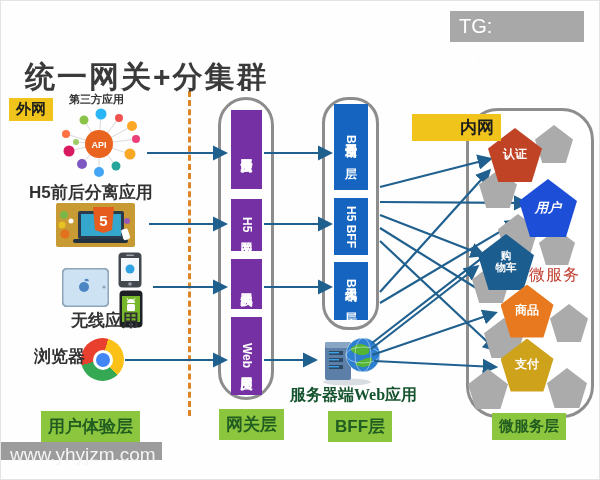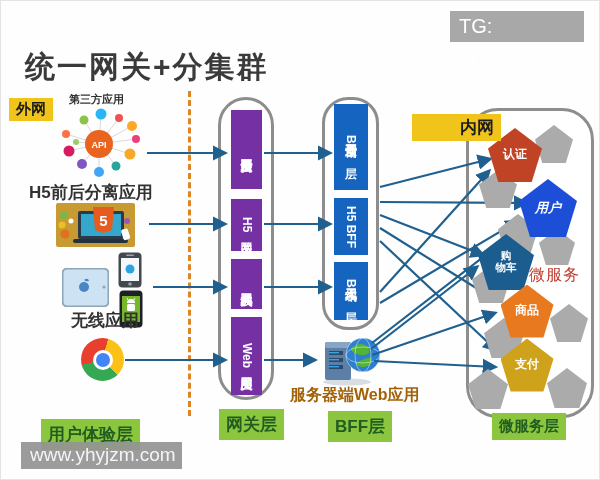--- a/index.html
+++ b/index.html
@@ -2,43 +2,43 @@
 <html><head>
 <meta charset="utf-8">
 <style>
   html,body{margin:0;padding:0;background:#ffffff;}
   .stage{
     position:relative;width:600px;height:480px;overflow:hidden;
     background:#fefefe;border:1px solid #e3e3e3;box-sizing:border-box;
     font-family:"Liberation Sans","DejaVu Sans",sans-serif;
   }
   .abs{position:absolute;}
-  .title{left:24px;top:46px;font-size:30px;font-weight:bold;color:#3a3a3a;letter-spacing:2px;z-index:5;}
+  .title{left:24px;top:56px;font-size:30px;font-weight:bold;color:#3a3a3a;letter-spacing:2px;z-index:5;}
   .tg-badge{left:449px;top:10px;width:134px;height:31px;background:#a8a8a8;color:#ffffff;
     font-size:20px;line-height:31px;padding-left:9px;box-sizing:border-box;z-index:6;}
   .zone{background:#f0c41b;color:#1c1c1c;font-weight:bold;padding:2px 7px;z-index:6;}
   .zone.ext{left:8px;top:97px;font-size:15px;}
   .zone.int{left:411px;top:113px;font-size:17px;padding-left:48px;}
   .src-label{color:#323232;font-weight:bold;z-index:5;}
   .layer-label{background:#8cc63e;color:#215c21;font-weight:bold;font-size:16px;
     padding:4px 7px;z-index:6;}
   .dash-sep{left:187px;top:90px;height:325px;width:0;border-left:3px dashed #dc8426;z-index:2;}
   .container-box{border:3px solid #8d8d8d;box-sizing:border-box;background:#ffffff;z-index:1;}
   .gw-container{left:217px;top:96px;width:56px;height:303px;border-radius:28px;}
   .bff-container{left:321px;top:96px;width:57px;height:233px;border-radius:26px;}
   .ms-container{left:465px;top:107px;width:128px;height:310px;border-radius:32px;}
   .vbox{display:flex;align-items:center;justify-content:center;
     writing-mode:vertical-rl;text-orientation:mixed;
     color:#ffffff;font-weight:bold;font-size:12px;line-height:1;z-index:4;text-align:center;}
   .gw{left:230px;width:31px;background:#7531a4;}
   .bff{left:333px;width:34px;background:#1565c0;}
   .note-red{color:#c0392b;font-weight:normal;font-size:16px;z-index:6;letter-spacing:1px;}
-  .server-label{left:289px;top:384px;font-size:16px;font-weight:bold;color:#a16207;z-index:6;}
-  .watermark{left:0px;top:441px;width:161px;height:27px;background:rgba(148,148,148,0.92);
-    color:#f4f4f4;font-size:19px;line-height:26px;padding-left:9px;box-sizing:border-box;z-index:7;margin-left:20px;}
+  .server-label{left:289px;top:384px;font-size:16px;font-weight:bold;color:#14532d;z-index:6;font-family:Liberation Serif, serif;}
+  .watermark{left:0px;top:441px;width:161px;height:18px;background:rgba(148,148,148,0.92);
+    color:#f4f4f4;font-size:19px;line-height:26px;padding-left:9px;box-sizing:border-box;z-index:7;}
   .pent{position:absolute;display:flex;align-items:center;justify-content:center;
     clip-path:polygon(50% 0%,100% 38%,81% 100%,19% 100%,0% 38%);
     color:#ffffff;font-weight:bold;z-index:4;text-align:center;white-space:pre-line;line-height:1.1;}
   svg.overlay{position:absolute;left:0;top:0;z-index:3;pointer-events:none;}
   .icon-wrap{z-index:2;}
   .chrome{left:80px;top:337px;width:43px;height:43px;border-radius:50%;
     background:conic-gradient(from 15deg,#fbc116 0 120deg,#35a853 0 240deg,#e93f2e 0 360deg);z-index:2;}
   .chrome .white{position:absolute;left:11.5px;top:11.5px;width:20px;height:20px;border-radius:50%;background:#ffffff;}
   .chrome .blue{position:absolute;left:14.5px;top:14.5px;width:14px;height:14px;border-radius:50%;background:#4285f4;}
 </style>
@@ -48,20 +48,21 @@
 <div class="stage">
 
   <div class="abs title">统一网关+分集群</div>
   <div class="abs tg-badge">TG: MYYJJPP</div>
   <div class="abs zone ext">外网</div>
   <div class="abs zone int">内网</div>
 
   <div class="abs src-label" style="left:68px;top:91px;font-size:11px;">第三方应用</div>
   <div class="abs src-label" style="left:28px;top:180px;font-size:17px;">H5前后分离应用</div>
   <div class="abs src-label" style="left:54px;top:308px;font-size:17px;margin-left:16px;">无线应用</div>
+  <div class="abs src-label" style="left:33px;top:344px;font-size:17px;">浏览器</div>
 
   <svg class="abs icon-wrap" style="left:55px;top:103px;" width="95" height="77" viewBox="0 0 95 77">
     <g stroke="#c9c9c9" stroke-width="0.7">
       <line x1="43" y1="40" x2="28" y2="16"></line>
         <line x1="43" y1="40" x2="45" y2="10"></line>
       <line x1="43" y1="40" x2="63" y2="14"></line>
         <line x1="43" y1="40" x2="76" y2="22"></line>
       <line x1="43" y1="40" x2="80" y2="35"></line>
         <line x1="43" y1="40" x2="74" y2="50"></line>
       <line x1="43" y1="40" x2="60" y2="62"></line>
@@ -190,21 +191,21 @@
       <line x1="379" y1="240" x2="495" y2="349"></line>
       <line x1="379" y1="291" x2="488" y2="170"></line>
       <line x1="379" y1="302" x2="517" y2="220"></line>
       <line x1="371" y1="342" x2="521" y2="226"></line>
       <line x1="370" y1="348" x2="476" y2="266"></line>
       <line x1="371" y1="354" x2="494" y2="312"></line>
       <line x1="373" y1="360" x2="494" y2="366"></line>
     </g>
   </svg>
 
-  <div class="abs layer-label" style="left:40px;top:410px;font-size:17px;margin-top:8px;">用户体验层</div>
+  <div class="abs layer-label" style="left:40px;top:410px;font-size:17px;">用户体验层</div>
   <div class="abs layer-label" style="left:218px;top:408px;font-size:17px;">网关层</div>
   <div class="abs layer-label" style="left:327px;top:410px;font-size:17px;">BFF层</div>
   <div class="abs layer-label" style="left:491px;top:412px;font-size:15px;">微服务层</div>
 
   <div class="abs watermark">www.yhyjzm.com</div>
 
 <div class="pent" style="left: 534px; top: 124px; width: 38px; height: 38px; background: rgb(171, 171, 171); font-size: 10px;"></div>
     <div class="pent" style="left: 478px; top: 169px; width: 38px; height: 38px; background: rgb(171, 171, 171); font-size: 10px;"></div>
     <div class="pent" style="left: 497px; top: 213px; width: 40px; height: 40px; background: rgb(171, 171, 171); font-size: 10px;"></div>
     <div class="pent" style="left: 538px; top: 228px; width: 36px; height: 36px; background: rgb(171, 171, 171); font-size: 10px;"></div>

